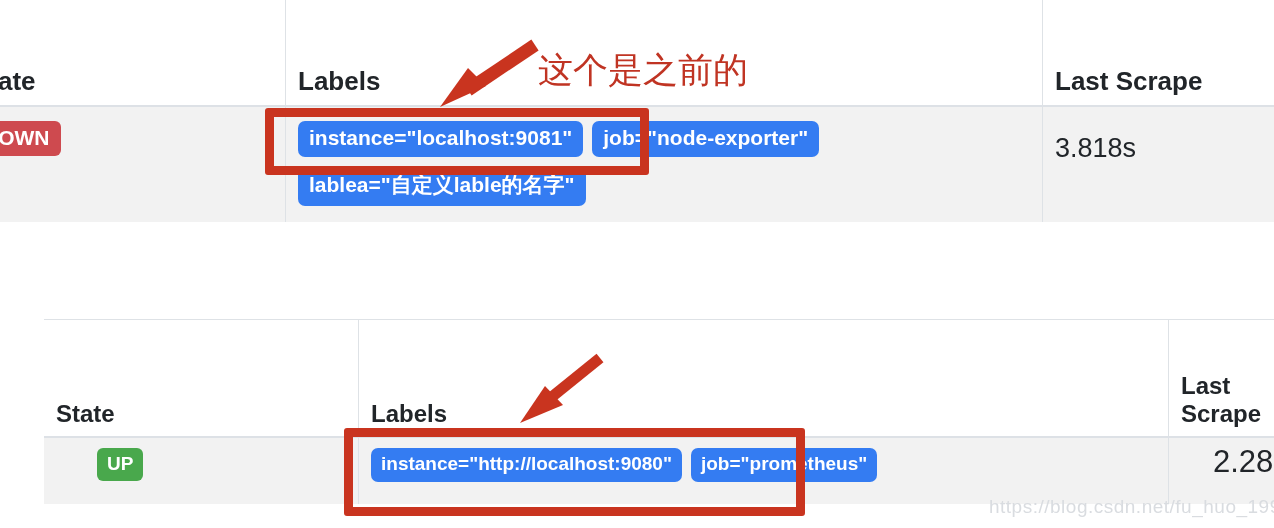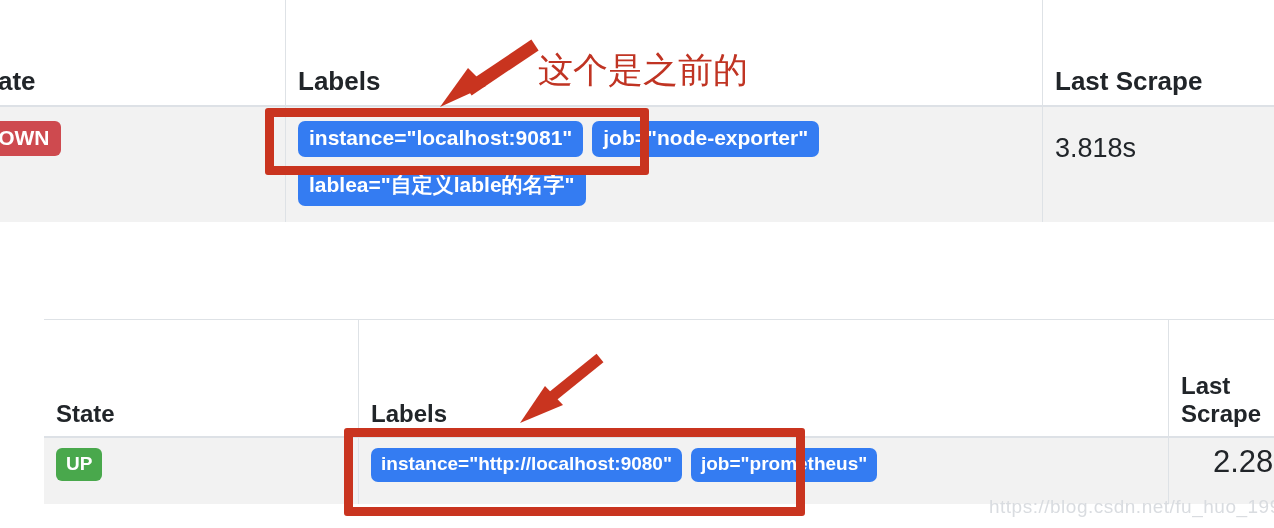--- a/index.html
+++ b/index.html
@@ -67,20 +67,21 @@
   }
   .badge.down {
     background: #ce4a4f;
     font-size: 21px;
     padding: 5px 11px 6px;
   }
   .badge.up {
     background: #49a84c;
     font-size: 19px;
     padding: 5px 10px 6px;
+    margin-left: 41px;
   }
 
   
   .chip {
     display: inline-block;
     background: #347cf2;
     color: #ffffff;
     font-weight: bold;
     border-radius: 7px;
     white-space: nowrap;

